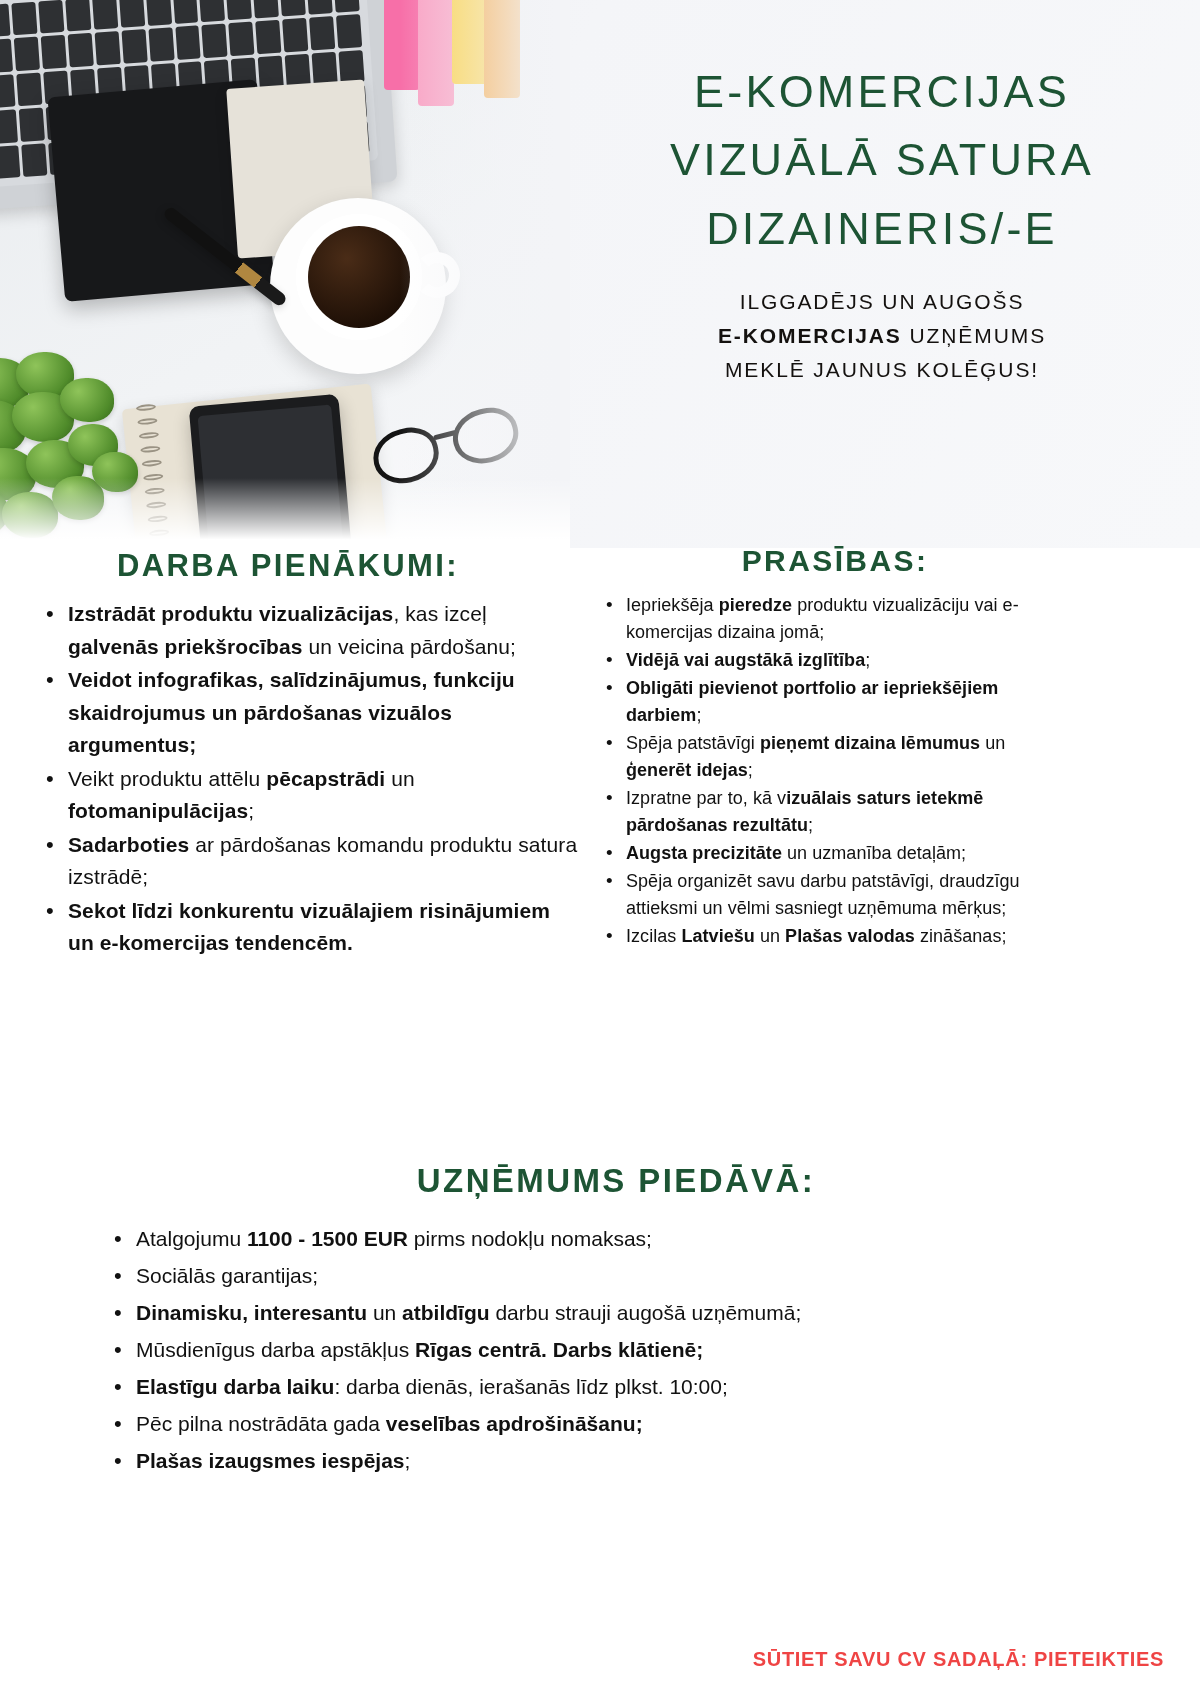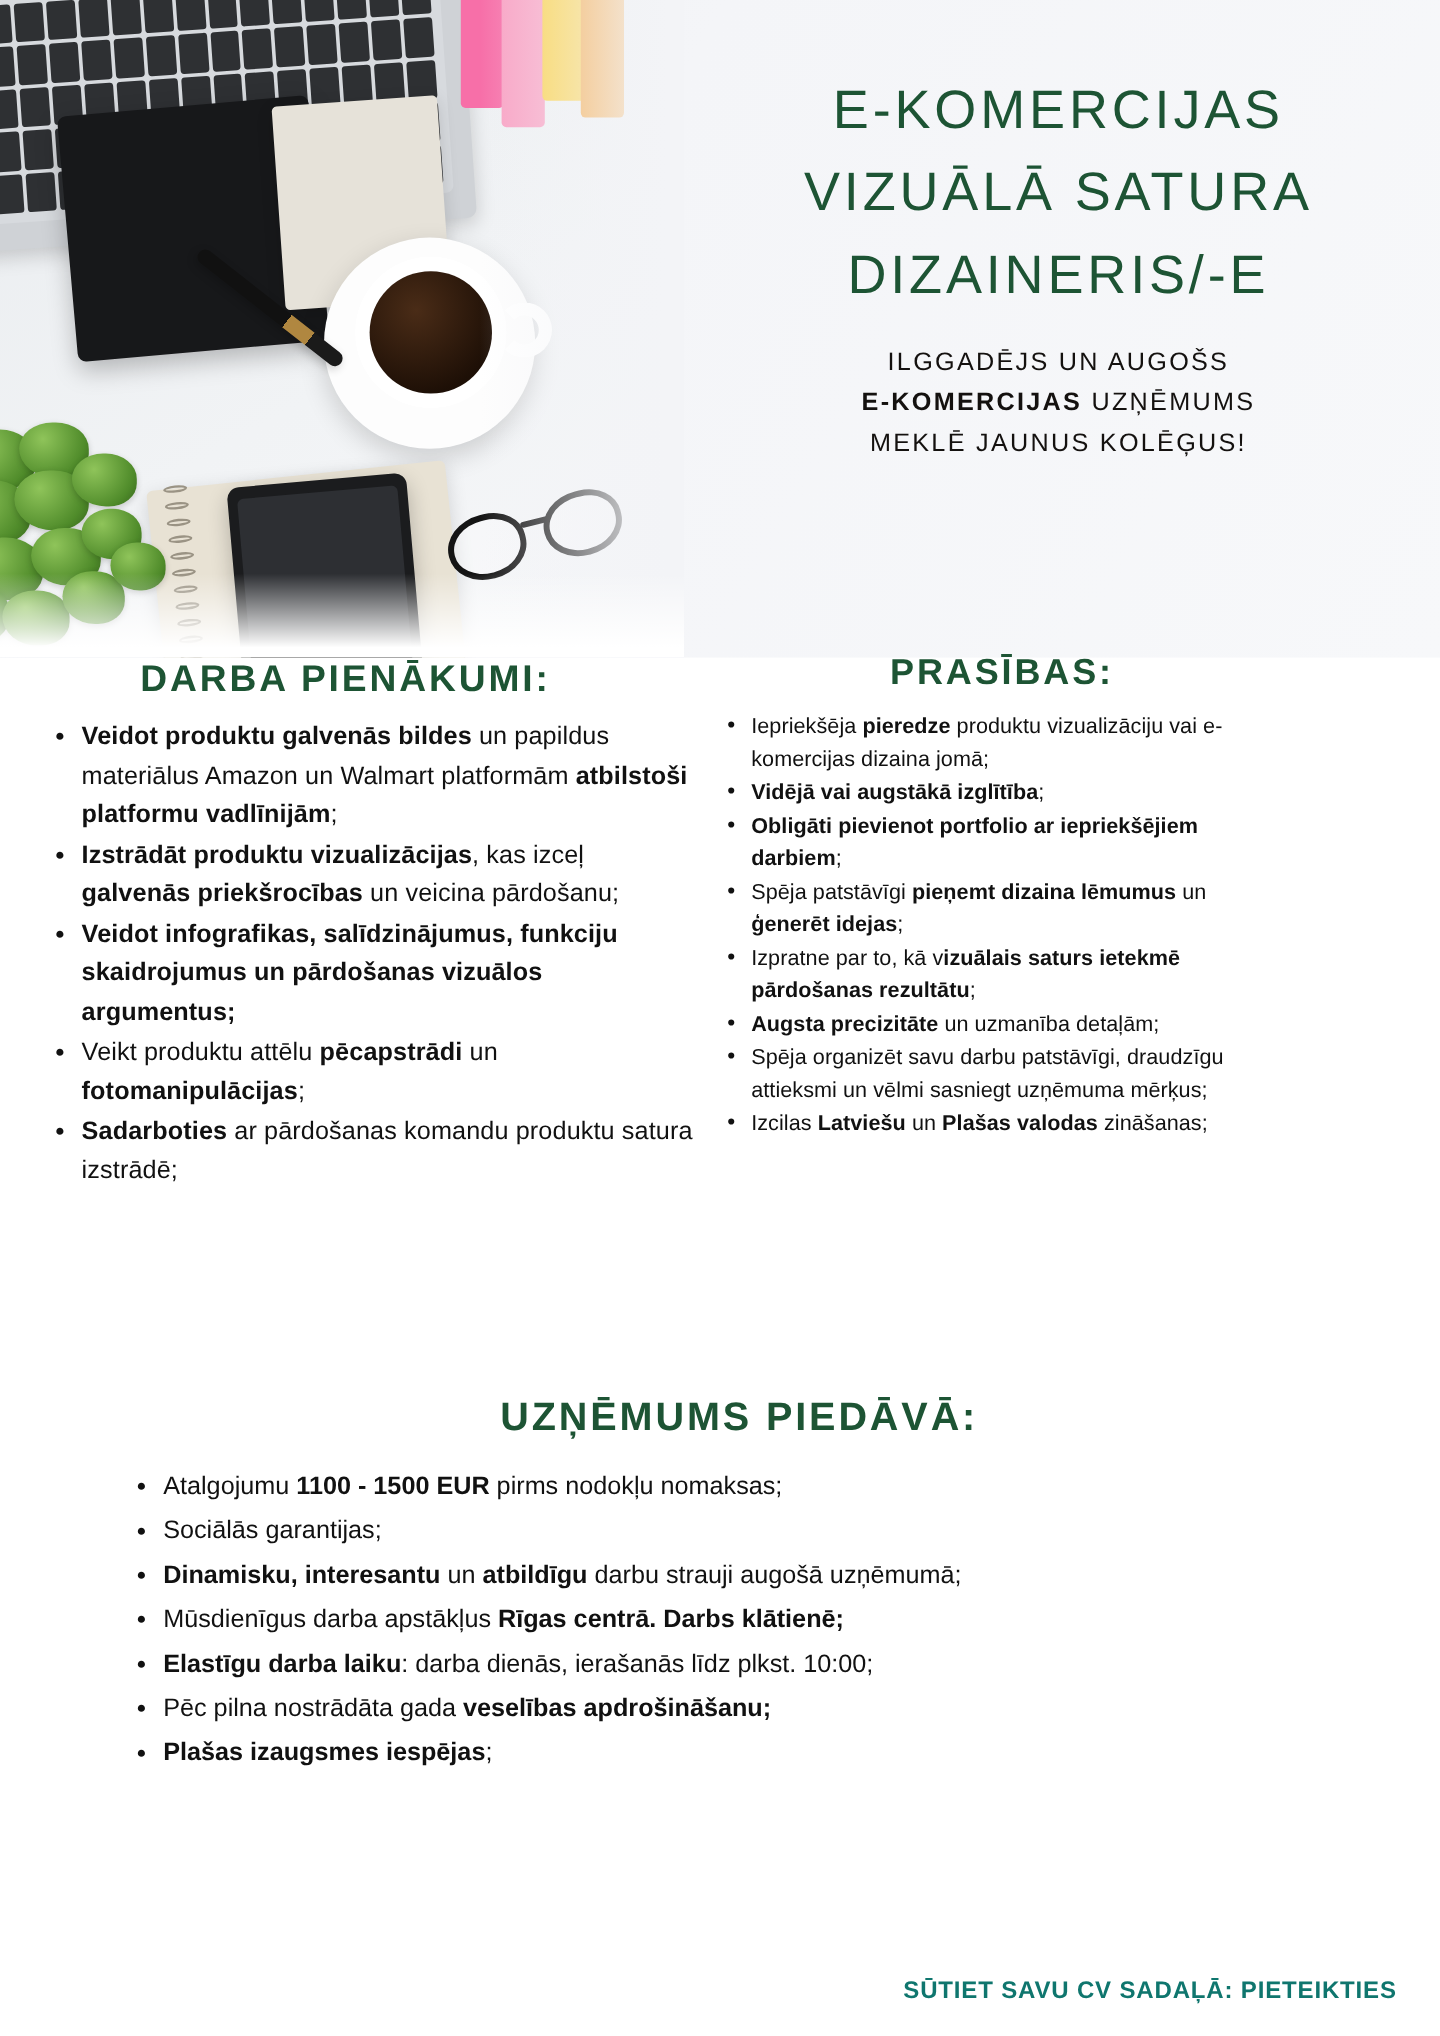--- a/index.html
+++ b/index.html
@@ -323,21 +323,21 @@
   .offer ul.bullets > li::before { left: 4px; }
 
   
   .footer {
     position: absolute;
     right: 36px;
     bottom: 26px;
     font-size: 20px;
     font-weight: bold;
     letter-spacing: .7px;
-    color: #0f766e;
+    color: #ef4444;
     text-transform: uppercase;
   }
 </style>
 </head>
 <body>
 
 <div class="hero">
 
   <div class="photo">
     <div class="laptop-body"></div>
@@ -475,25 +475,25 @@
       <div>MEKLĒ JAUNUS KOLĒĢUS!</div>
     </div>
   </div>
 </div>
 
 <div class="columns">
 
   <div class="col-left">
     <div class="section-head">DARBA PIENĀKUMI:</div>
     <ul class="bullets">
-        <li><span class="b">Veidot produktu galvenās bildes</span><span> un papildus materiālus Amazon un Walmart platformām </span><span class="b">atbilstoši platformu vadlīnijām</span><span>;</span></li>
         <li><span class="b">Izstrādāt produktu vizualizācijas</span><span>, kas izceļ </span><span class="b">galvenās priekšrocības</span><span> un veicina pārdošanu;</span></li>
         <li><span class="b">Veidot infografikas, salīdzinājumus, funkciju skaidrojumus un pārdošanas vizuālos argumentus;</span></li>
         <li><span>Veikt produktu attēlu </span><span class="b">pēcapstrādi</span><span> un </span><span class="b">fotomanipulācijas</span><span>;</span></li>
         <li><span class="b">Sadarboties</span><span> ar pārdošanas komandu produktu satura izstrādē;</span></li>
+        <li><span class="b">Sekot līdzi konkurentu vizuālajiem risinājumiem un e-komercijas tendencēm.</span></li>
       </ul>
   </div>
 
   <div class="col-right">
     <div class="section-head">PRASĪBAS:</div>
     <ul class="bullets">
         <li><span>Iepriekšēja </span><span class="b">pieredze</span><span> produktu vizualizāciju vai e-komercijas dizaina jomā;</span></li>
         <li><span class="b">Vidējā vai augstākā izglītība</span><span>;</span></li>
         <li><span class="b">Obligāti pievienot portfolio ar iepriekšējiem darbiem</span><span>;</span></li>
         <li><span>Spēja patstāvīgi </span><span class="b">pieņemt dizaina lēmumus</span><span> un </span><span class="b">ģenerēt idejas</span><span>;</span></li>

